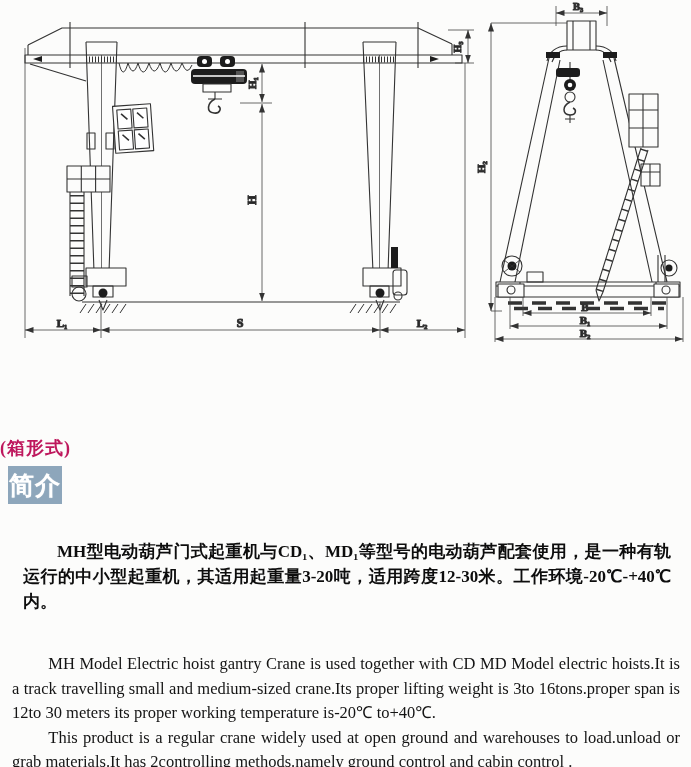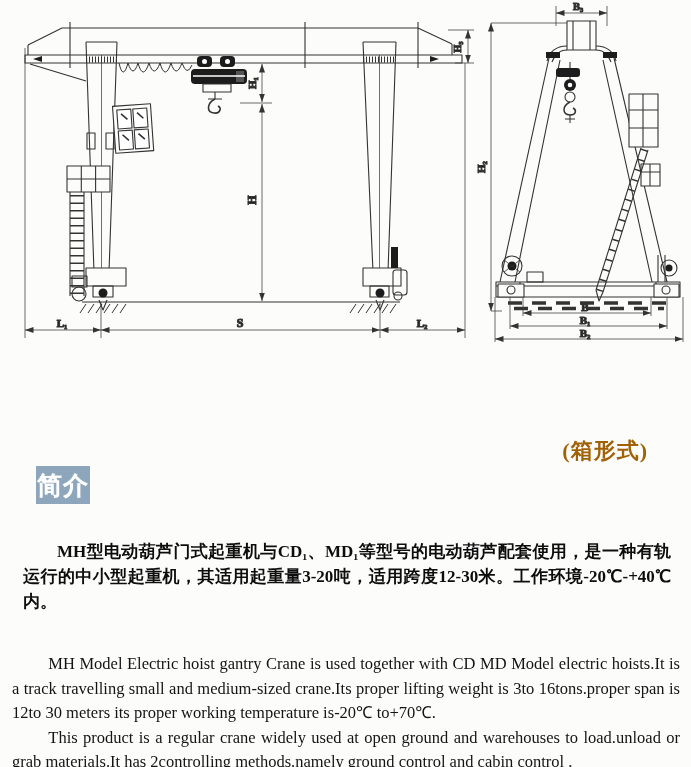--- a/index.html
+++ b/index.html
@@ -9,26 +9,26 @@
     width:691px;height:767px;
     background:#fcfcfb;
     overflow:hidden;
     font-family:"Liberation Serif", serif;
     color:#1c1c1c;
   }
   .drawing{position:absolute;left:0;top:0;}
   svg text{font-family:"Liberation Serif", serif;font-weight:bold;fill:#222;}
   .caption{
     position:absolute;left:0;top:436px;width:648px;
-    text-align:right;font-size:22px;font-weight:bold;color:#a16207;
+    text-align:left;font-size:18px;font-weight:bold;color:#be185d;
     letter-spacing:1px;
   }
   .section-header{
     position:absolute;left:8px;top:466px;
-    display:flex;align-items:flex-end;gap:8px;margin-left:28px;
+    display:flex;align-items:flex-end;gap:8px;
   }
   .badge{
     width:54px;height:38px;
     display:flex;align-items:center;justify-content:center;
     color:#ffffff;font-size:25px;font-weight:bold;
     font-family:"Liberation Sans", sans-serif;
     letter-spacing:1px;
     text-shadow:0 0 1px rgba(255,255,255,.8);
   }
   .section-title{
@@ -263,17 +263,17 @@
 
   <div class="section-header">
     <div class="badge" style="background:#8da6bb">简介</div>
   </div>
 
   <div class="cn-block">
     <p>MH型电动葫芦门式起重机与CD₁、MD₁等型号的电动葫芦配套使用，是一种有轨运行的中小型起重机，其适用起重量3-20吨，适用跨度12-30米。工作环境-20℃-+40℃内。</p>
   </div>
 
   <div class="en-block">
-    <p>MH Model Electric hoist gantry Crane is used together with CD MD Model electric hoists.It is a track travelling small and medium-sized crane.Its proper lifting weight is 3to 16tons.proper span  is 12to 30 meters its proper working temperature is-20℃ to+70℃.</p>
+    <p>MH Model Electric hoist gantry Crane is used together with CD MD Model electric hoists.It is a track travelling small and medium-sized crane.Its proper lifting weight is 3to 16tons.proper span  is 12to 30 meters its proper working temperature is-20℃ to+40℃.</p>
     <p>This product is a regular crane widely used at open ground and warehouses to load.unload or grab materials.It has 2controlling methods.namely ground control and cabin control .</p>
   </div>
 
 </div>
 
 </body></html>

